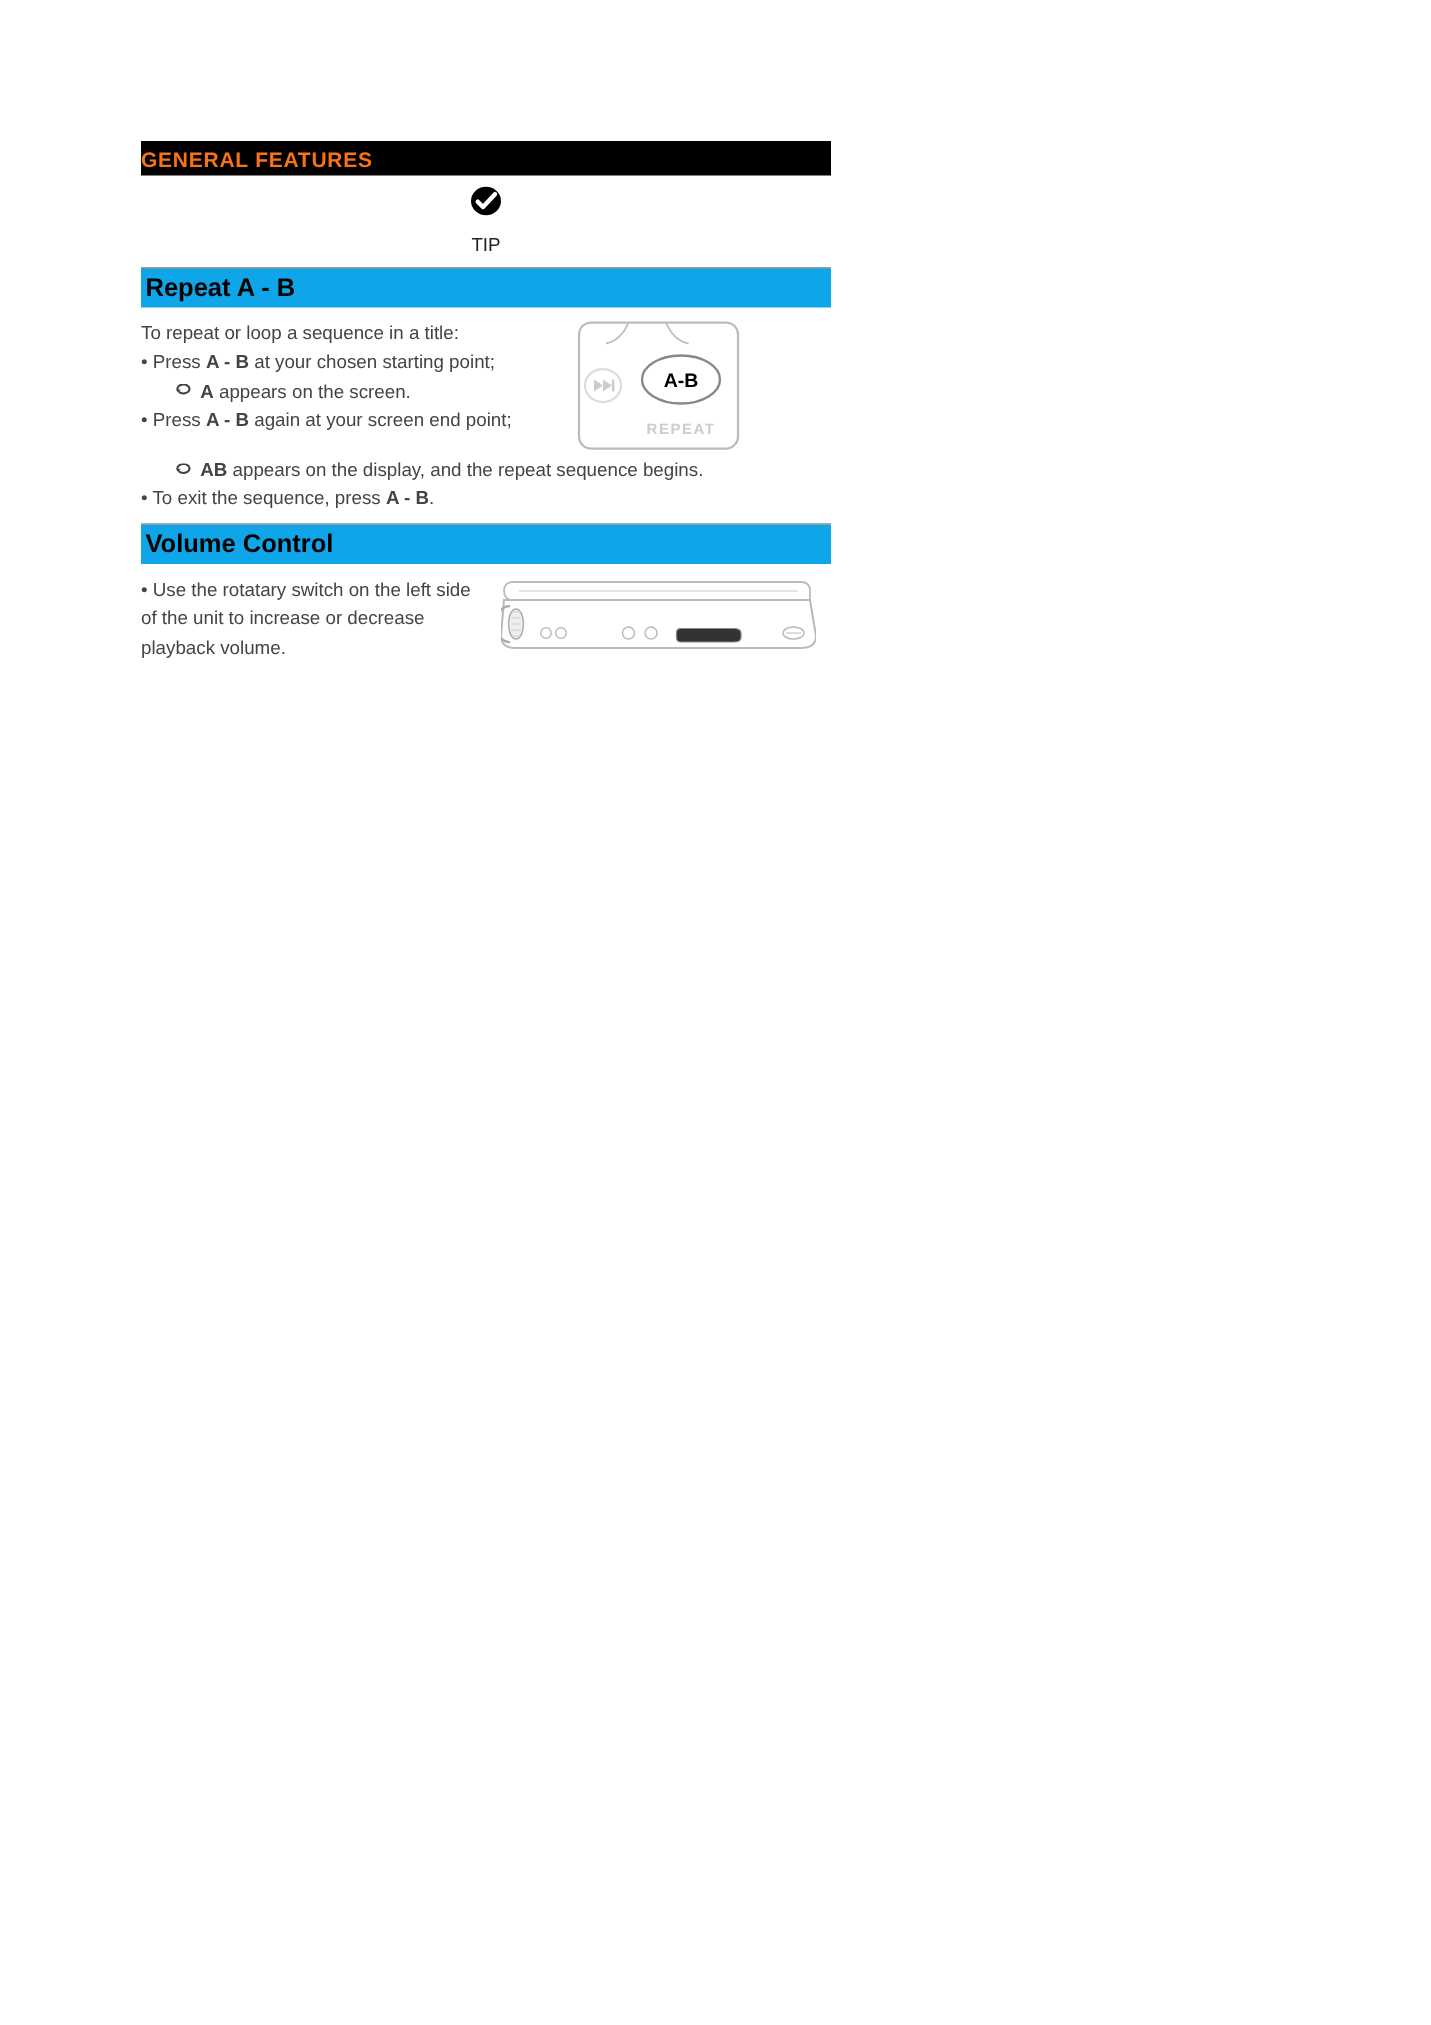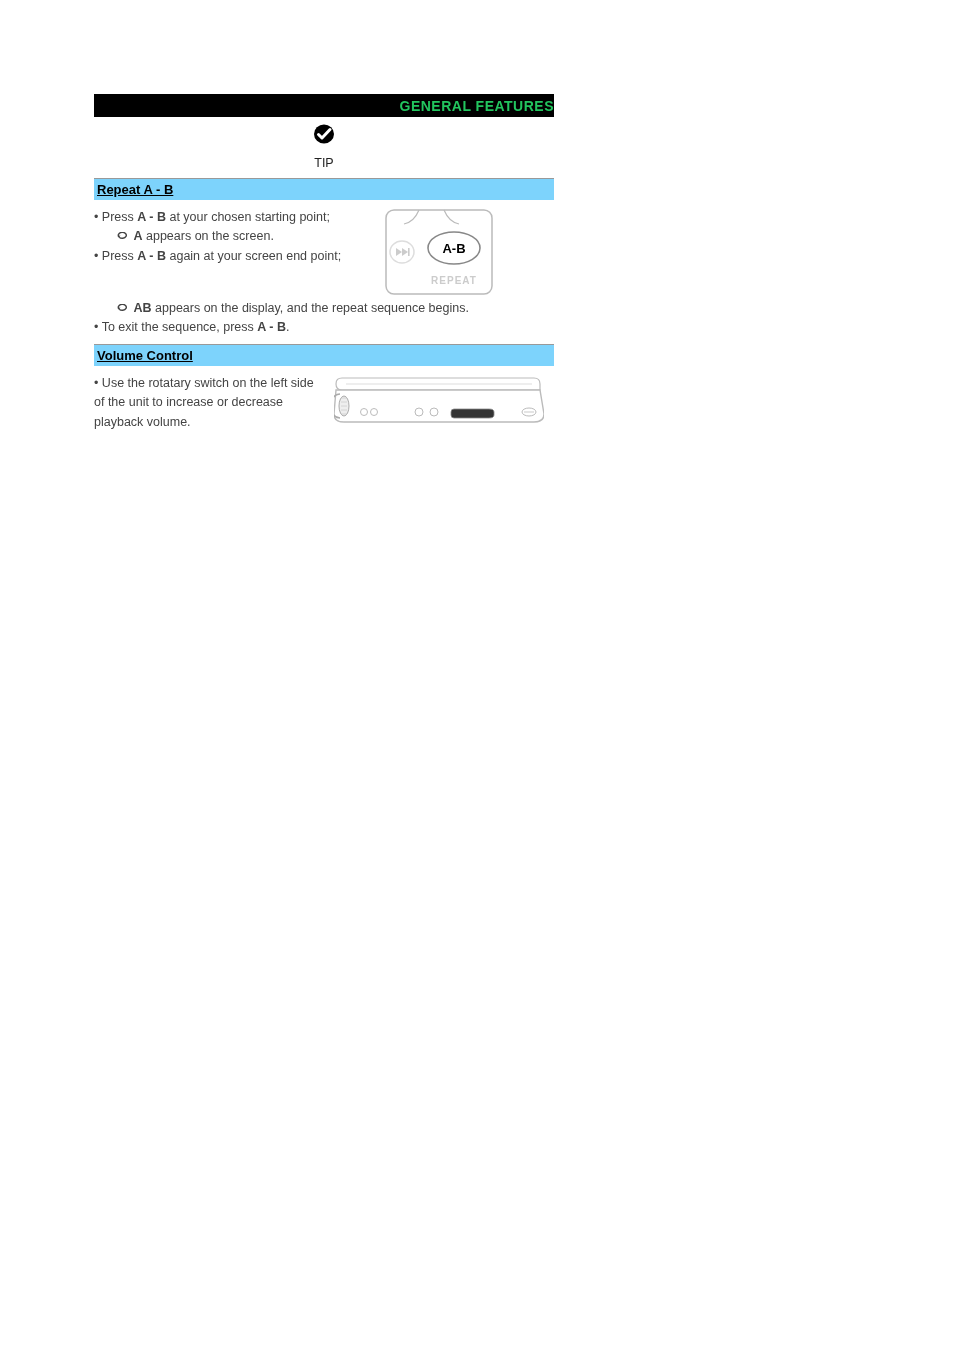--- a/index.html
+++ b/index.html
@@ -11,23 +11,23 @@
     color: #000;
     width: 954px;
   }
   .page {
     padding: 94px 94px 0 94px;
     width: 460px;
     position: relative;
   }
   .banner {
     background: #000;
-    color: #22c55e;
+    color: #f97316;
     font-weight: bold;
-    text-align: right;
+    text-align: left;
     font-size: 14px;
     padding: 4px 0 3px 0;
     letter-spacing: 0.5px;
     margin-bottom: 6px;
   }
   .tipline {
     display: flex;
     align-items: center;
     gap: 8px;
     margin-bottom: 2px;
@@ -38,27 +38,26 @@
     color: #222;
   }
   .body-block {
     font-size: 12.5px;
     color: #444;
     line-height: 1.45;
     margin-bottom: 14px;
     width: 390px;
   }
   .section-heading {
-    background: #7dd3fc;
+    background: #0ea5e9;
     border-top: 1px solid #999;
     font-weight: bold;
-    font-size: 13px;
+    font-size: 17px;
     padding: 3px 4px 3px 3px;
     margin: 8px 0 8px 0;
-    text-decoration: underline;
   }
   .list-block {
     font-size: 12.5px;
     color: #444;
     line-height: 1.55;
   }
   .indent { margin-left: 22px; }
   .row {
     display: flex;
     align-items: flex-start;
@@ -90,20 +89,21 @@
       </svg>
     </span>
     <span class="tiptext">TIP</span>
   </div>
 
 
   <div class="section-heading">Repeat A - B</div>
 
   <div class="row">
     <div class="col-text list-block">
+      <div>To repeat or loop a sequence in a title:</div>
 
       <div>
         <span>• </span><span>Press </span><b>A - B</b><span> at your chosen starting point;</span>
       </div>
       <div class="indent">
         <span>
           <svg width="14" height="10" viewBox="0 0 14 10" style="vertical-align:middle">
             <path d="M3 5 A4 3 0 1 1 3.2 5.2" fill="none" stroke="#444" stroke-width="1.4"></path>
             <path d="M1.5 4 L3 5.5 L4.5 3.5 Z" fill="#444"></path>
           </svg>

